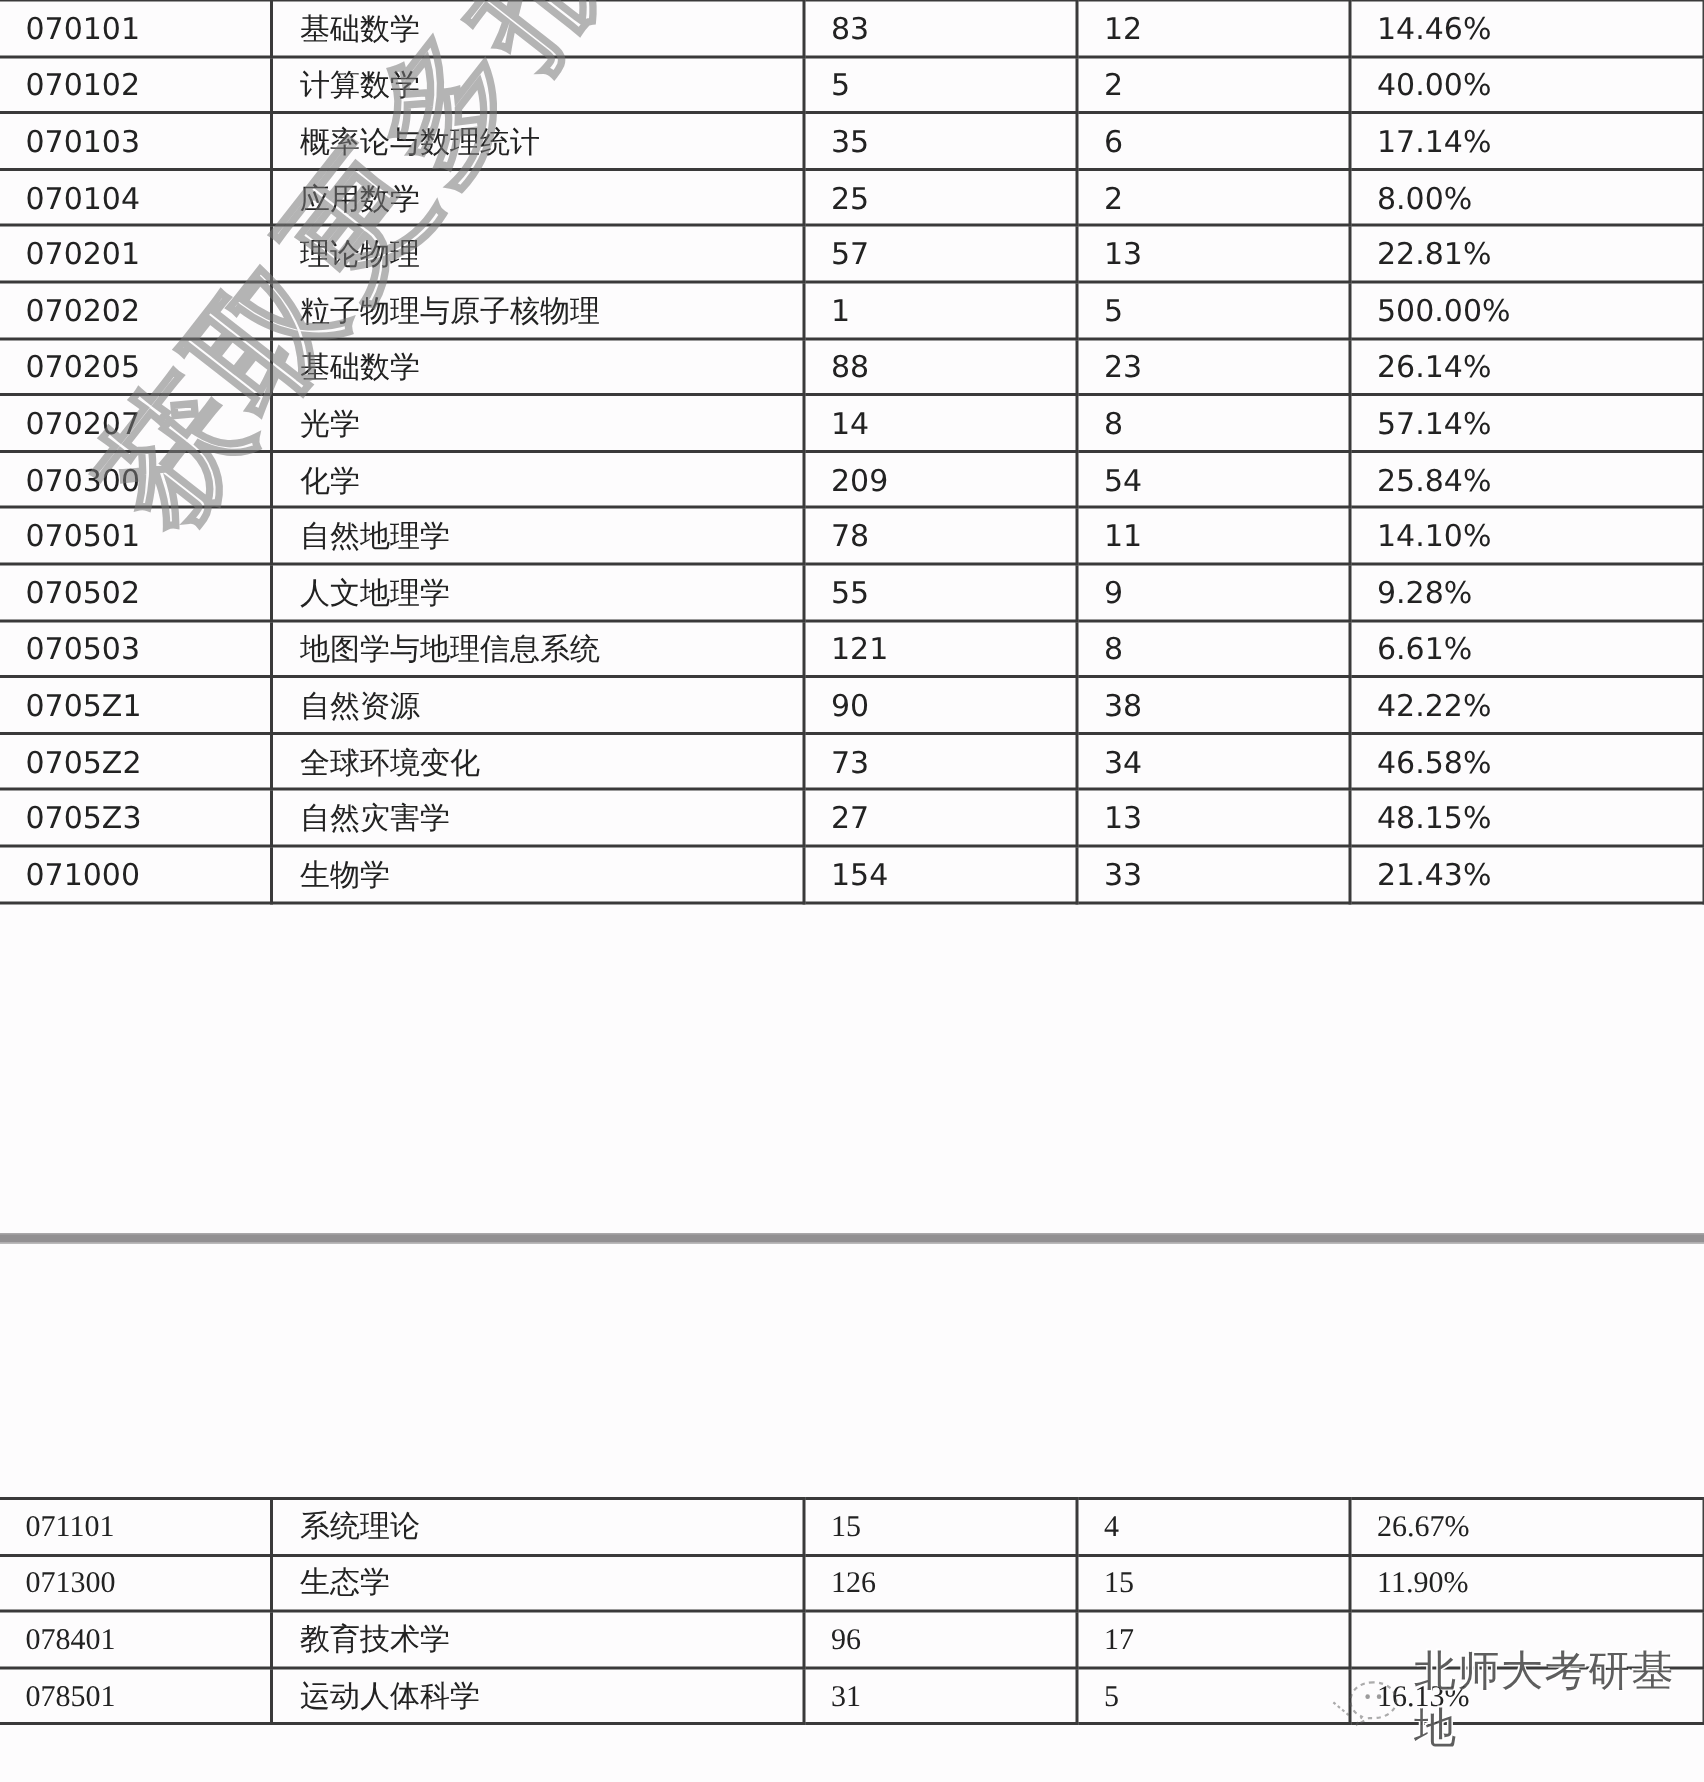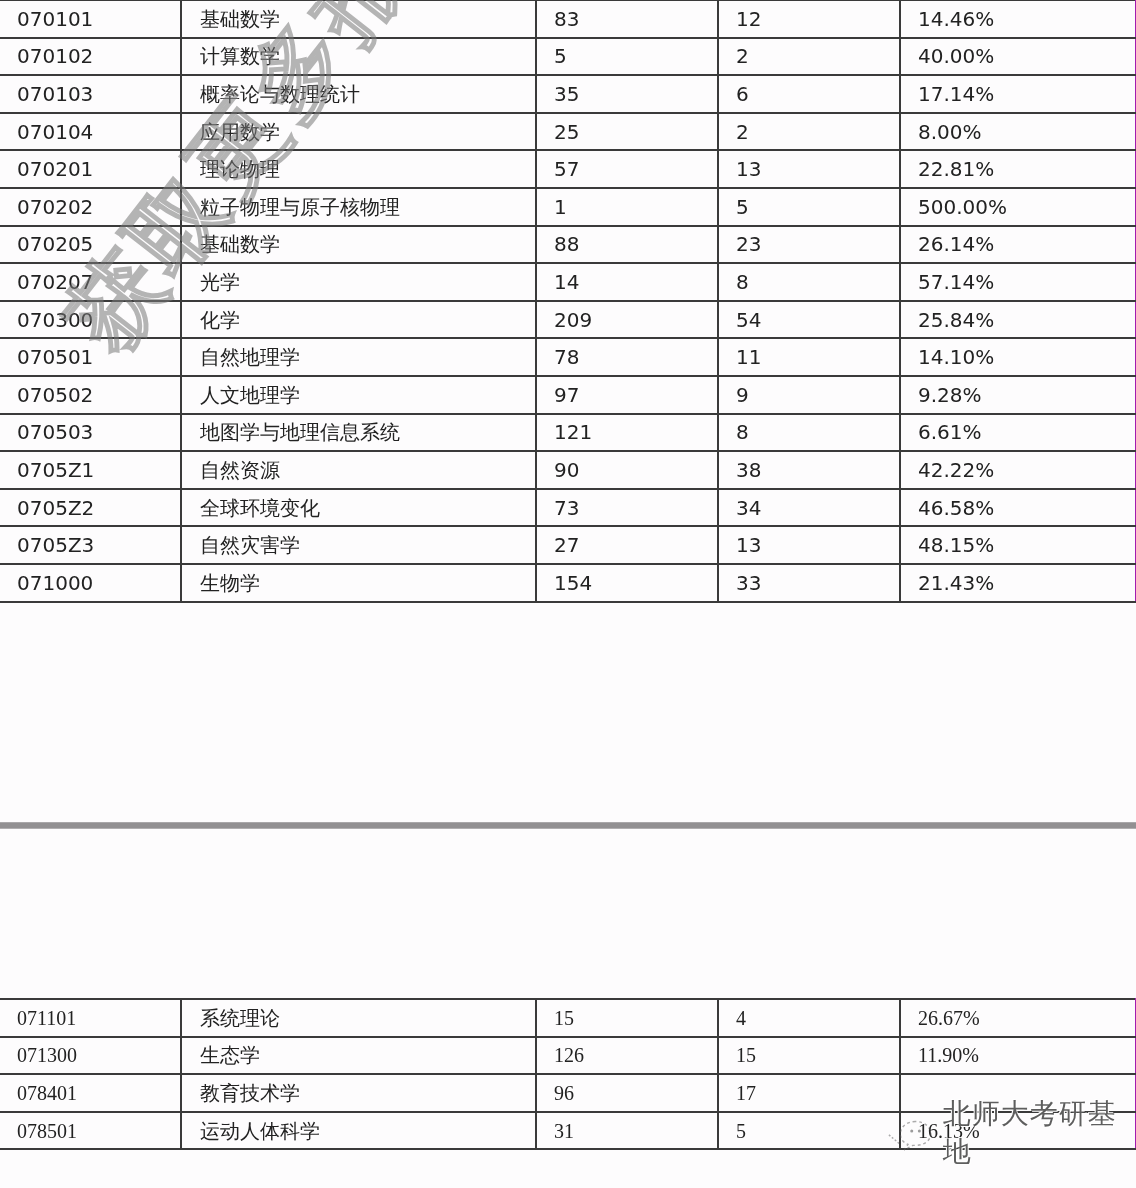--- a/index.html
+++ b/index.html
@@ -14,21 +14,21 @@
     border-collapse: collapse; table-layout: fixed;
     font-size: 20px;
     padding-left: 48px;
   }
   table.grid td {
     height: 35.6px; padding: 0 0 0 17px;
     border-top: 2px solid #3a3a3a; border-bottom: 2px solid #3a3a3a;
     border-right: 2px solid #3a3a3a;
     white-space: nowrap; vertical-align: middle; line-height: 1;
   }
-  table.grid td:last-child { border-right: 2px solid #a21caf; border-radius: 10px; }
+  table.grid td:last-child { border-right: 2px solid #404040; border-radius: 10px; }
   table.grid td.c-name { padding-left: 18px; }
   table.grid td.c-num { padding-left: 17px; }
   col.w1 { width: 181px; } col.w2 { width: 355px; } col.w3 { width: 182px; }
   col.w4 { width: 182px; } col.w5 { width: 236px; }
   #top-table { top: -1px; }
   #bottom-table { top: 998px; font-family: Liberation Serif, serif; }
   .divider {
     position: absolute; left: 0; top: 822px; width: 1136px; height: 7px;
     background: #929092; border-top: 1px solid #a9a7a9; border-bottom: 1px solid #b0aeb0;
     box-sizing: border-box;
@@ -128,21 +128,21 @@
       <tr>
         <td class="c-code">070501</td>
         <td class="c-name">自然地理学</td>
         <td class="c-num">78</td>
         <td class="c-num">11</td>
         <td class="c-num">14.10%</td>
       </tr>
       <tr>
         <td class="c-code">070502</td>
         <td class="c-name">人文地理学</td>
-        <td class="c-num">97</td>
+        <td class="c-num">55</td>
         <td class="c-num">9</td>
         <td class="c-num">9.28%</td>
       </tr>
       <tr>
         <td class="c-code">070503</td>
         <td class="c-name">地图学与地理信息系统</td>
         <td class="c-num">121</td>
         <td class="c-num">8</td>
         <td class="c-num">6.61%</td>
       </tr>

